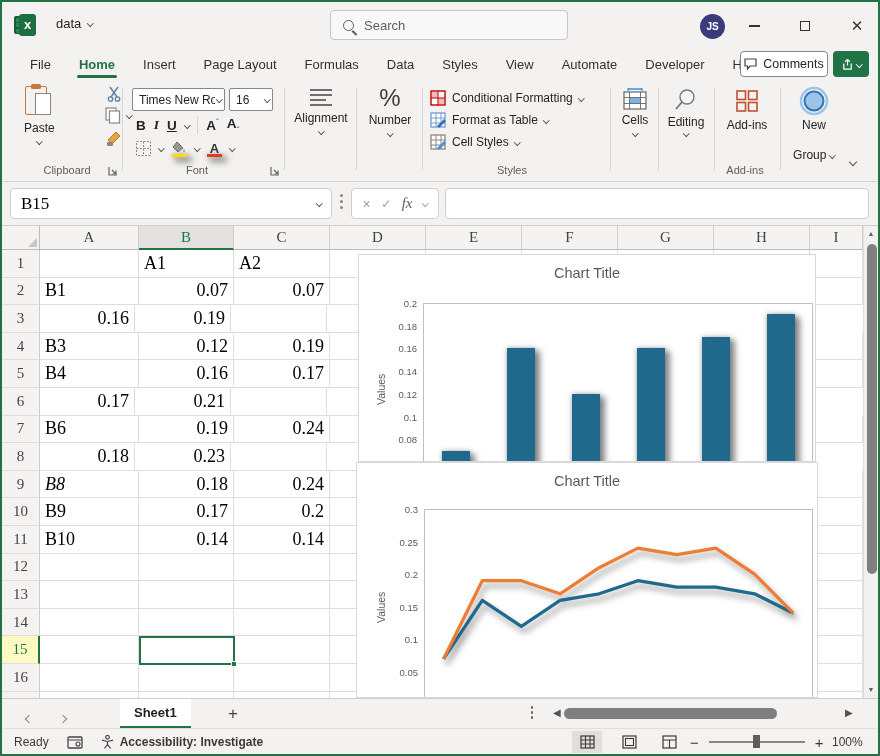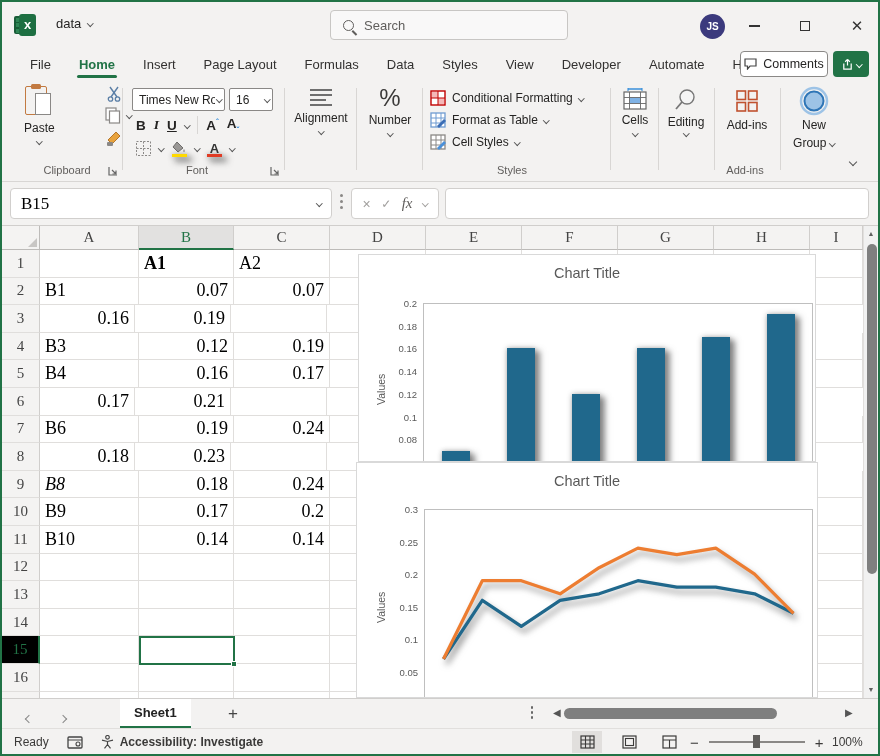--- a/index.html
+++ b/index.html
@@ -68,21 +68,21 @@
   
   .sheet { position:absolute; left:0; top:224px; width:876px; height:472px; background:#fff; overflow:hidden; }
   .colhdr { position:absolute; left:0; top:0; height:24px; display:flex; z-index:1; }
   .colhdr .corner { width:38px; height:24px; background:#f4f3f2; border-right:1px solid #bdbbb9; border-bottom:1px solid #bdbbb9; position:relative; }
   .colhdr .corner::after { content:""; position:absolute; right:2px; bottom:2px; border-left:9px solid transparent; border-bottom:9px solid #c8c6c4; }
   .ch { height:24px; background:#f4f3f2; border-right:1px solid #d0cecc; border-bottom:1px solid #bdbbb9; font-family:"Liberation Serif", serif; font-size:15px; color:#444; display:flex; align-items:center; justify-content:center; }
   .ch.sel { background:#e2e1e0; color:#217346; border-bottom:2px solid #217346; }
   .gridrows { position:absolute; left:0; top:24px; z-index:0; }
   .grow { display:flex; height:27.6px; }
   .rn { width:38px; background:#f4f3f2; border-right:1px solid #d0cecc; border-bottom:1px solid #e0dedc; font-family:"Liberation Serif", serif; font-size:15px; color:#444; display:flex; align-items:center; justify-content:center; }
-  .rn.sel { background:#000000; color:#217346; border-right:2px solid #217346; }
+  .rn.sel { background:#fef9c3; color:#217346; border-right:2px solid #217346; }
   .cell { border-right:1px solid #e0dedc; border-bottom:1px solid #e0dedc; font-family:"Liberation Serif", serif; font-size:18px; color:#000; display:flex; align-items:center; padding:0 5px; overflow:hidden; white-space:nowrap; }
   .cell.num { justify-content:flex-end; }
   .sel-overlay { position:absolute; left:137px; top:410px; width:96px; height:29px; border:2px solid #217346; z-index:2; }
   .sel-overlay .handle { position:absolute; right:-4px; bottom:-4px; width:6px; height:6px; background:#217346; border:1px solid #fff; }
 
   
   .chartbox { position:absolute; background:#fff; border:1px solid #d9d9d9; overflow:hidden; }
   #chart-bar { left:356px; top:28px; width:458px; height:208px; z-index:3; }
   #chart-line { left:354px; top:236px; width:462px; height:236px; z-index:4; }
   .chart-title { position:absolute; left:0; right:0; top:10px; text-align:center; font-size:14.5px; color:#595959; }
@@ -156,22 +156,22 @@
   <div class="menubar">
     <div class="tabs" id="tabs">
         <div class="tab">File</div>
         <div class="tab active">Home</div>
         <div class="tab">Insert</div>
         <div class="tab">Page Layout</div>
         <div class="tab">Formulas</div>
         <div class="tab">Data</div>
         <div class="tab">Styles</div>
         <div class="tab">View</div>
+        <div class="tab">Automate</div>
         <div class="tab">Developer</div>
-        <div class="tab">Automate</div>
         <div class="tab">Help</div>
       </div>
     <div class="comments-btn">
       <svg width="13" height="12" viewBox="0 0 13 12">
           <path d="M1 1 h11 v7 h-6 l-2.5 3 v-3 H1 z" fill="none" stroke="#444" stroke-width="1.2"></path>
         </svg>
       <span>Comments</span>
     </div>
     <div class="share-btn">
       <svg width="13" height="13" viewBox="0 0 14 14">
@@ -349,21 +349,21 @@
     </div>
     <div class="glabel" style="left:712px; width:62px;">Add-ins</div>
     <div class="gsep" style="left:778px;"></div>
 
     <div class="bigbtn" style="left:784px; top:6px; width:56px;">
       <svg width="30" height="30" viewBox="0 0 30 30">
           <circle cx="15" cy="15" r="13" fill="none" stroke="#9dc3e6" stroke-width="2.5"></circle>
           <circle cx="15" cy="15" r="9.5" fill="#9dc3e6" stroke="#2e75b6" stroke-width="2"></circle>
         </svg>
       <span class="lbl" style="margin-top:2px;">New</span>
-      <span class="lbl" style="margin-top:4px; display:flex; align-items:center; gap:4px;">
+      <span class="lbl" style="margin-top:16px; display:flex; align-items:center; gap:4px;">
           <span>Group</span>
           <span class="chev sm"></span>
         </span>
     </div>
     <div style="position:absolute; left:848px; top:74px;"><span class="chev"></span></div>
   </div>
 
   <div class="formulabar">
     <div class="namebox">
       <span class="val">B15</span>
@@ -393,21 +393,21 @@
         <div class="ch" style="width: 96px;">E</div>
         <div class="ch" style="width: 96px;">F</div>
         <div class="ch" style="width: 96px;">G</div>
         <div class="ch" style="width: 96px;">H</div>
         <div class="ch" style="width: 53px;">I</div>
       </div>
     <div class="gridrows" id="gridrows">
         <div class="grow">
           <div class="rn">1</div>
           <div class="cell" style="width: 99px;"></div>
-          <div class="cell" style="width: 95px; font-weight: bold;">A1</div>
+          <div class="cell" style="width: 95px;">A1</div>
           <div class="cell" style="width: 96px;">A2</div>
           <div class="cell" style="width: 96px;"></div>
           <div class="cell" style="width: 96px;"></div>
           <div class="cell" style="width: 96px;"></div>
           <div class="cell" style="width: 96px;"></div>
           <div class="cell" style="width: 96px;"></div>
           <div class="cell" style="width: 53px;"></div>
         </div>
         <div class="grow">
           <div class="rn">2</div>

